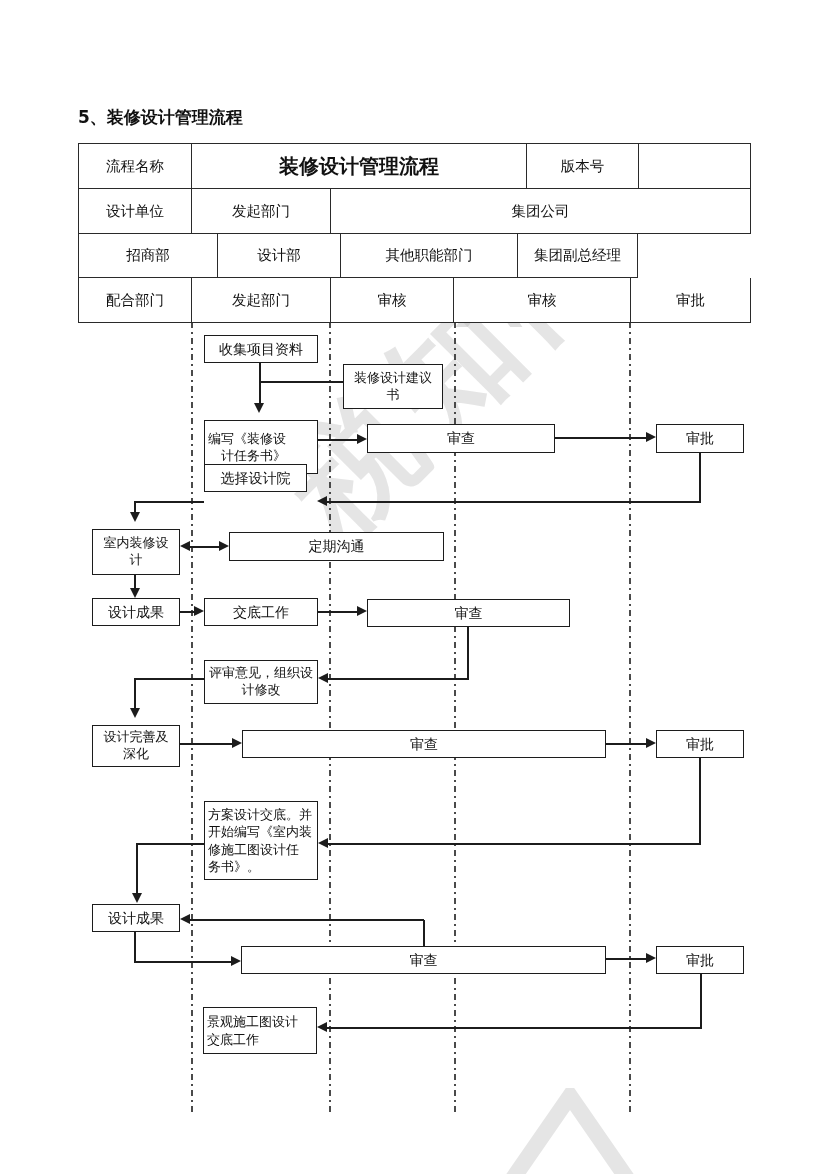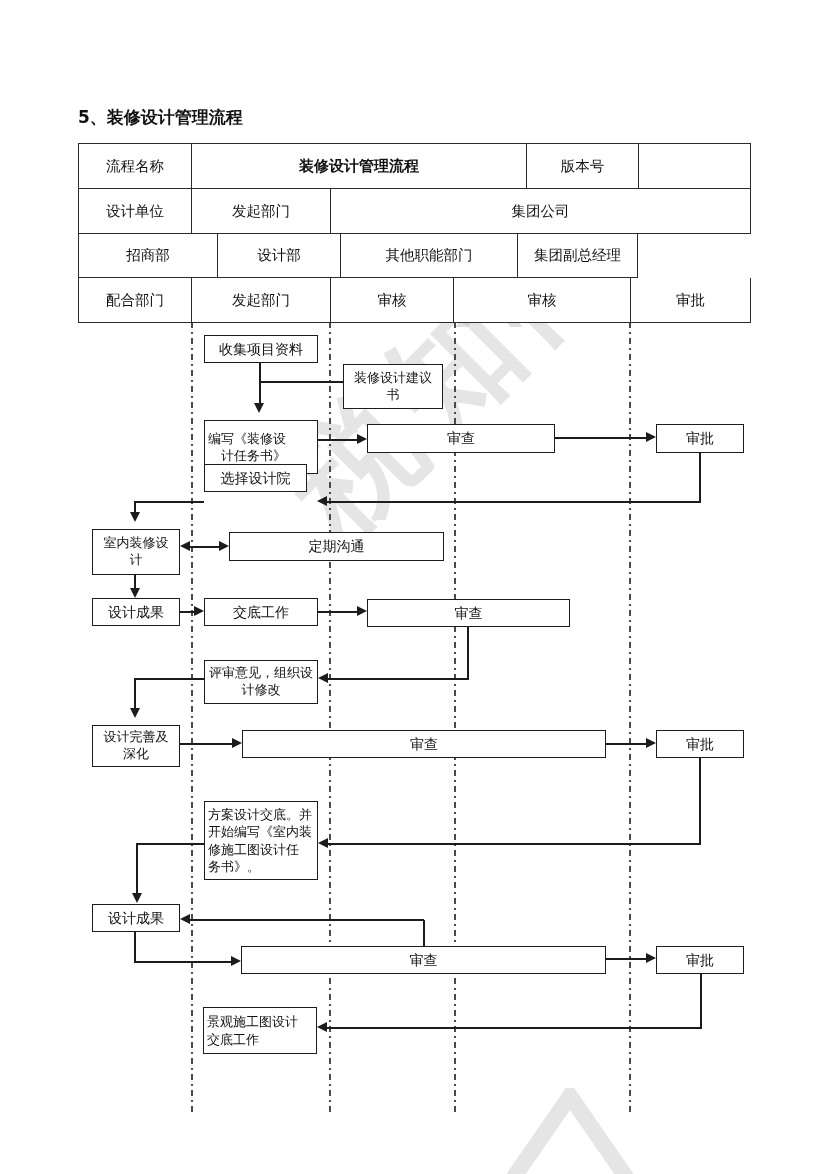--- a/index.html
+++ b/index.html
@@ -11,21 +11,21 @@
            font-weight:700;white-space:nowrap;}
   .wm-svg{position:absolute;z-index:0;}
   
   .doc-title{position:absolute;left:78px;top:106px;font-size:17px;font-weight:700;z-index:3;}
   
   .tbl{position:absolute;left:78px;top:143px;width:672px;border-top:1.5px solid #2a2a2a;
        border-left:1.5px solid #2a2a2a;z-index:3;background:#fff;}
   .trow{display:flex;}
   .tcell{box-sizing:border-box;border-right:1.5px solid #2a2a2a;border-bottom:1.5px solid #2a2a2a;
          display:flex;align-items:center;justify-content:center;font-size:14.5px;text-align:center;}
-  .tbold{font-weight:700;font-size:15px;}
+  .tbold{font-weight:700;font-size:20px;}
   
   .lane{position:absolute;top:322px;height:791px;width:1.5px;z-index:1;
         background:repeating-linear-gradient(to bottom,#4a4a4a 0px,#4a4a4a 6px,transparent 6px,transparent 10px,
         #4a4a4a 10px,#4a4a4a 12px,transparent 12px,transparent 16px);}
   
   .box{position:absolute;box-sizing:border-box;border:1.5px solid #1c1c1c;background:#fff;z-index:3;
        display:flex;align-items:center;justify-content:center;text-align:center;
        font-size:14px;line-height:1.3;white-space:pre-line;}
   .box.small{font-size:13px;margin-top:7px;}
   .box.left{justify-content:flex-start;text-align:left;padding:1px 3px;line-height:1.32;}

